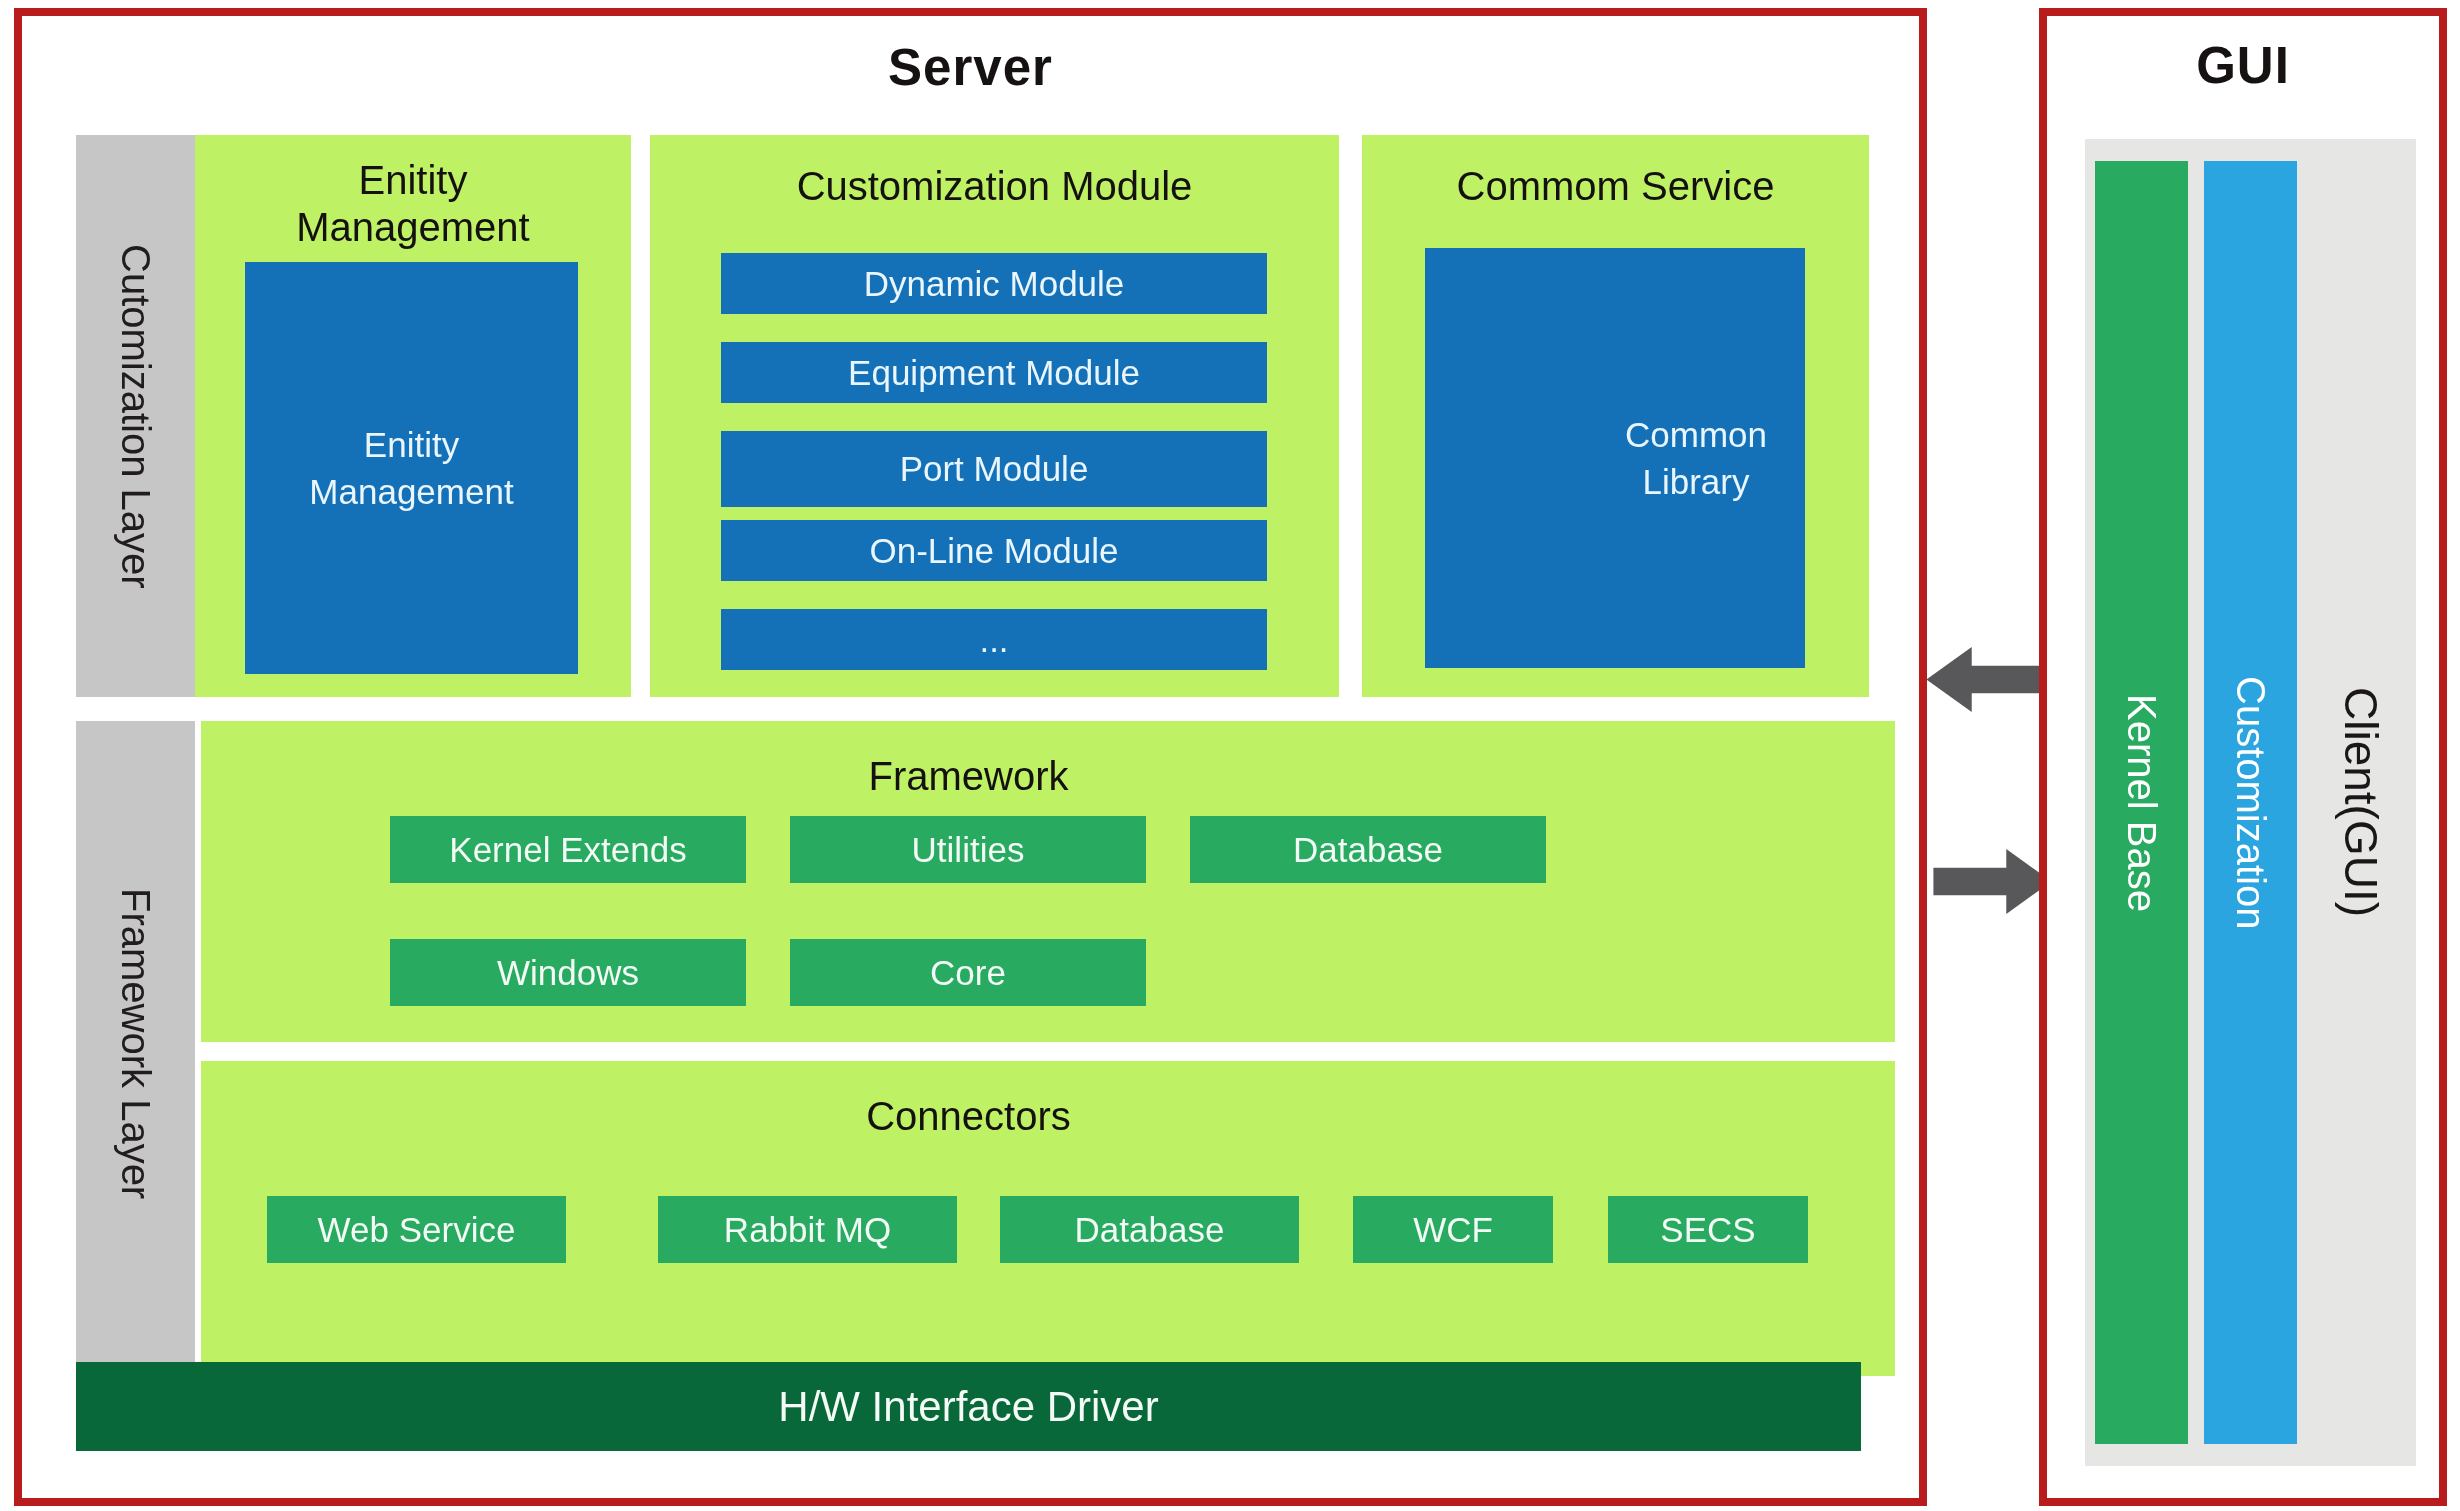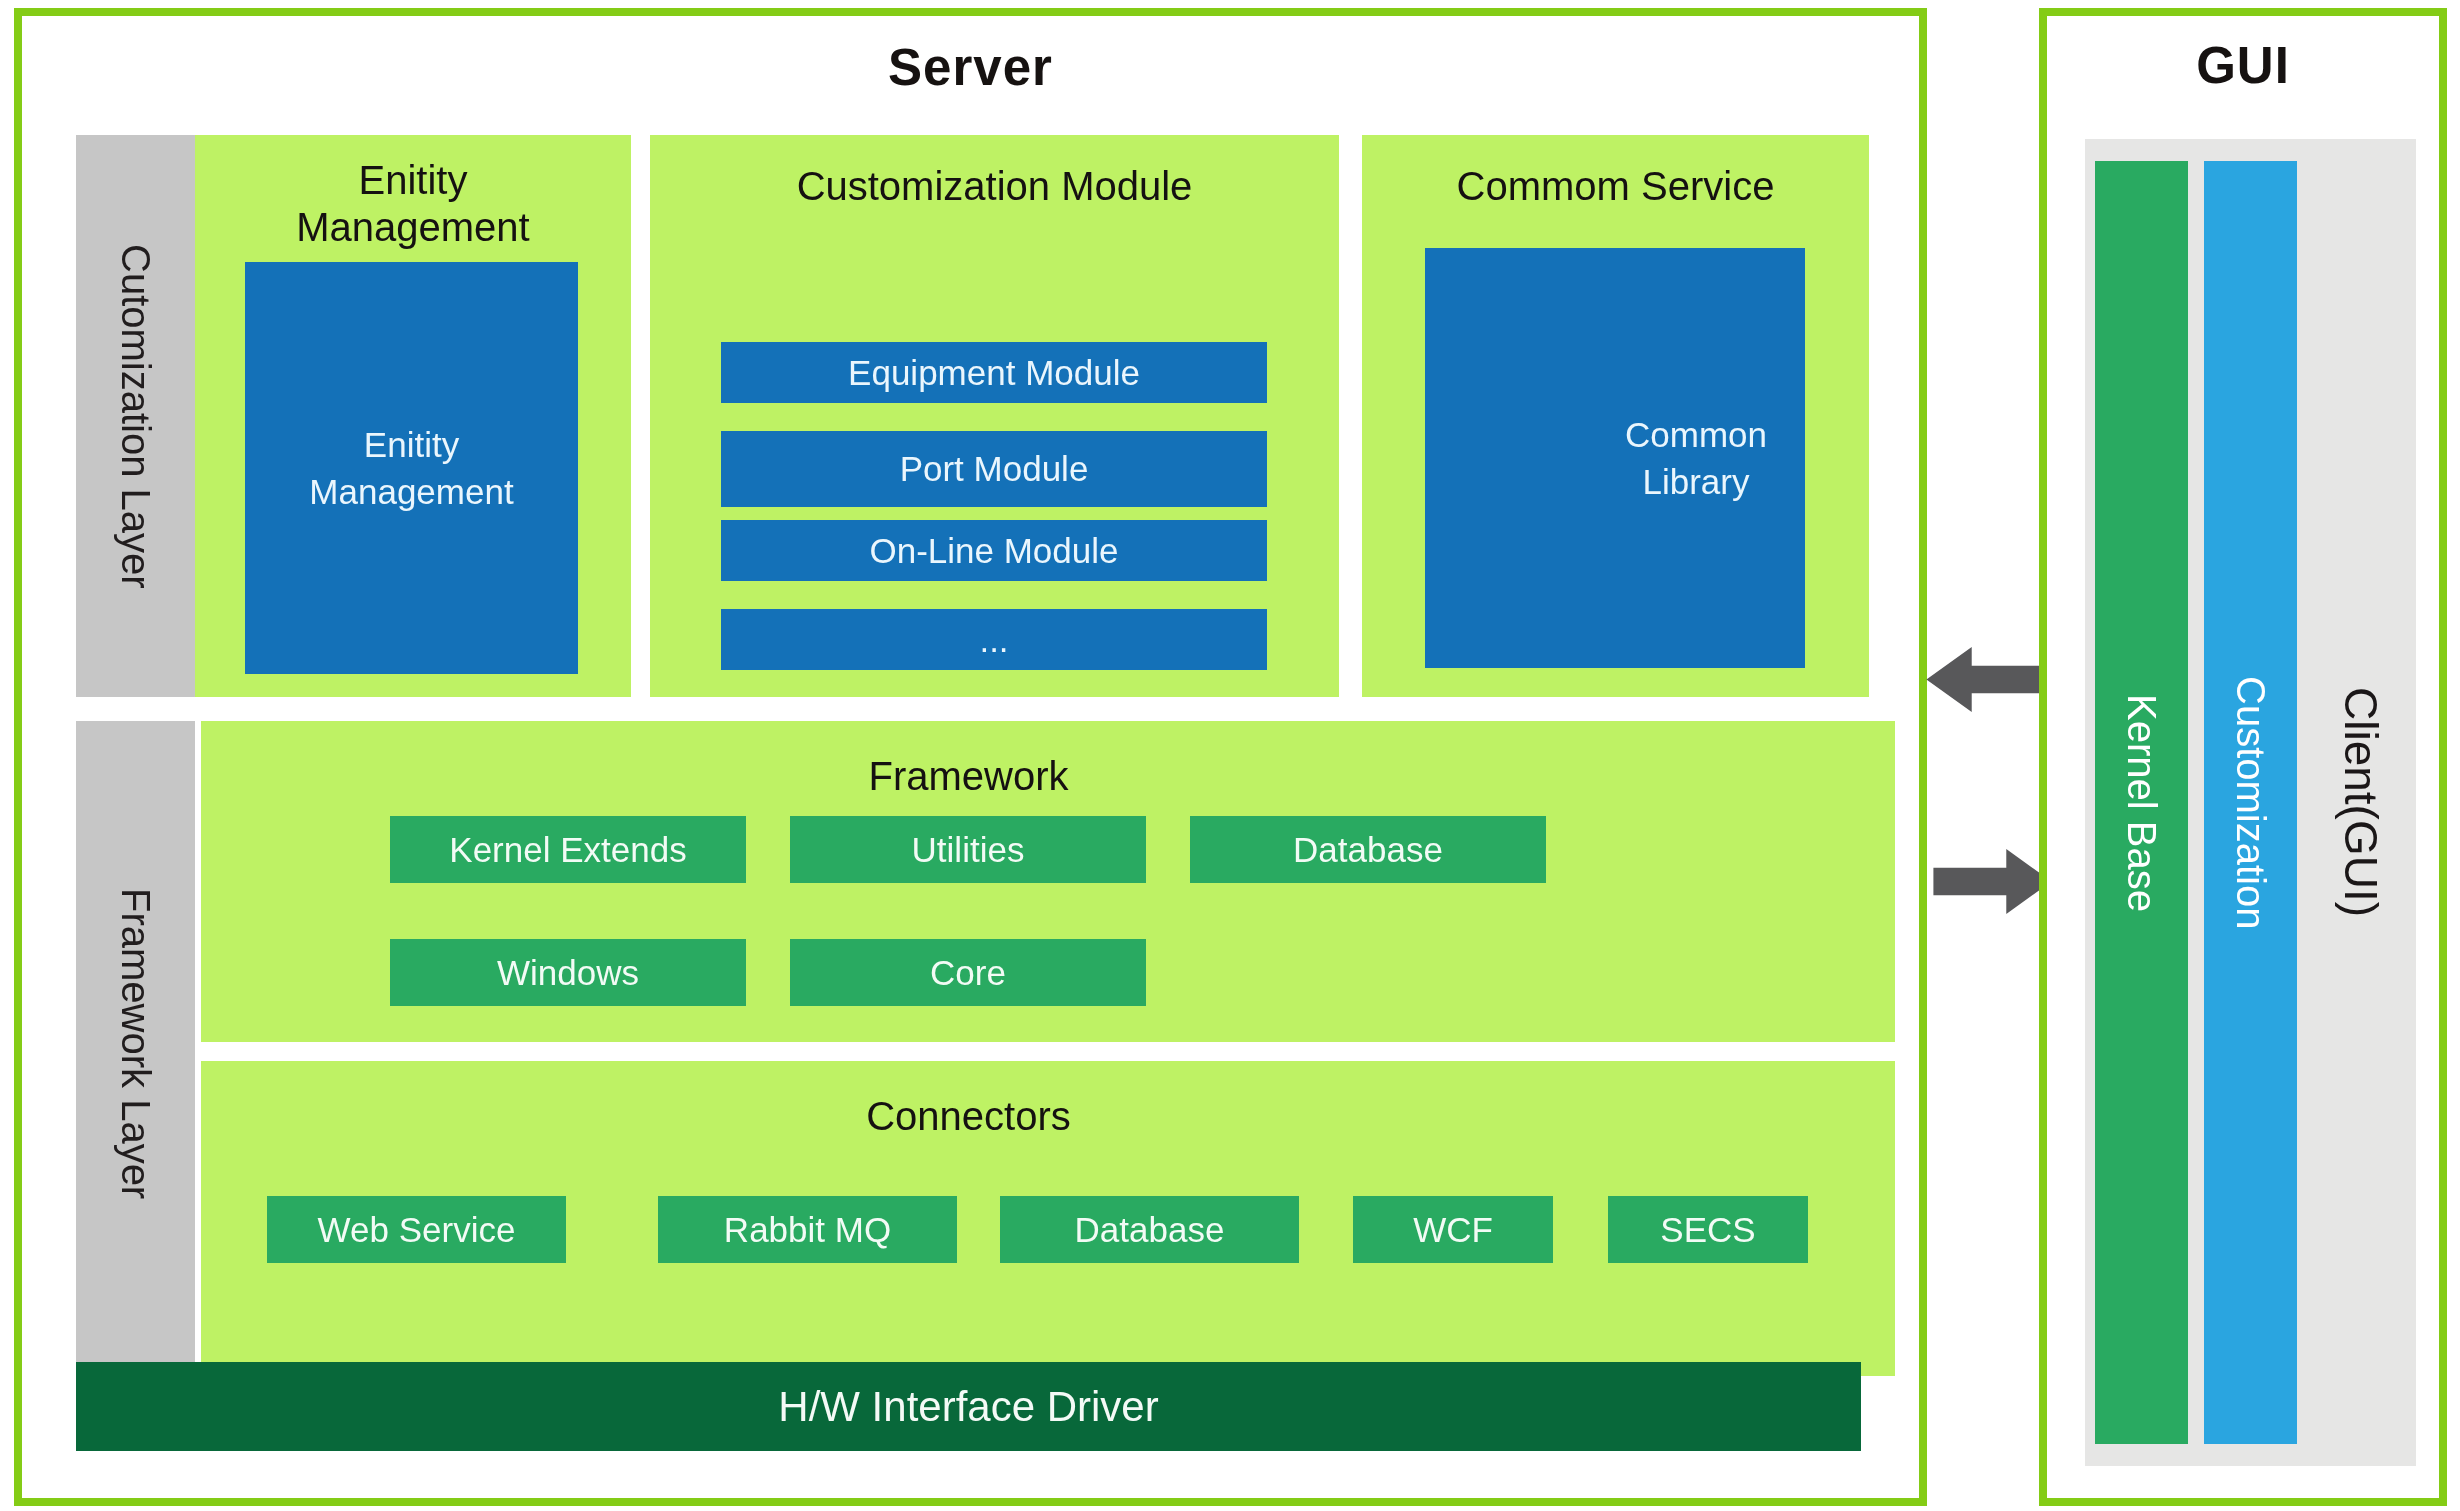--- a/index.html
+++ b/index.html
@@ -1,21 +1,21 @@
 <!DOCTYPE html>
 <html><head>
 <meta charset="utf-8">
 <style>
   html,body{margin:0;padding:0;}
   body{
     width:2460px;height:1512px;position:relative;background:#ffffff;
     font-family:"Liberation Sans","DejaVu Sans",sans-serif;color:#1c1c1c;
     overflow:hidden;
   }
-  .panel{position:absolute;background:#ffffff;border:8px solid #84cc16;box-sizing:content-box;}
+  .panel{position:absolute;background:#ffffff;border:8px solid #b91c1c;box-sizing:content-box;}
   .big-title{position:absolute;left:0;width:100%;text-align:center;font-size:51px;font-weight:bold;color:#161211;letter-spacing:1px;}
   .section{position:absolute;background:#bef264;}
   .section-heading{position:absolute;width:100%;text-align:center;font-size:40px;color:#151111;line-height:1.18;}
   .vbar{position:absolute;background:#c6c6c6;display:flex;align-items:center;justify-content:center;}
   .vtext{writing-mode:vertical-rl;text-orientation:mixed;font-size:40px;color:#211d1e;white-space:nowrap;}
   .bluebox{position:absolute;background:#1471b8;display:flex;align-items:center;justify-content:center;text-align:center;color:#eaf6fd;font-size:35px;line-height:1.35;}
   .bluebar{position:absolute;background:#1471b8;display:flex;align-items:center;justify-content:center;color:#eaf6fd;font-size:35px;}
   .greenbox{position:absolute;background:#29aa61;display:flex;align-items:center;justify-content:center;color:#f2fbf5;font-size:35px;}
   .hwbar{position:absolute;background:#08683a;display:flex;align-items:center;justify-content:center;color:#f4faf6;font-size:42px;}
   .gui-panel-bg{position:absolute;background:#e6e6e5;}
@@ -40,20 +40,21 @@
     <div class="section-heading" style="top:22px;left:0;">
       <div style="width:317px;margin:0 auto;">Enitity Management</div>
     </div>
     <div class="bluebox" style="left:50px;top:127px;width:333px;height:412px;">
       <div style="width:248px;">Enitity Management</div>
     </div>
   </div>
 
   <div class="section" style="left:628px;top:119px;width:689px;height:562px;">
     <div class="section-heading" style="top:28px;left:0;">Customization Module</div>
+    <div class="bluebar" style="left:71px;top:118px;width:546px;height:61px;">Dynamic Module</div>
     <div class="bluebar" style="left:71px;top:207px;width:546px;height:61px;">Equipment Module</div>
     <div class="bluebar" style="left:71px;top:296px;width:546px;height:76px;">Port Module</div>
     <div class="bluebar" style="left:71px;top:385px;width:546px;height:61px;">On-Line Module</div>
     <div class="bluebar" style="left:71px;top:474px;width:546px;height:61px;">...</div>
   </div>
 
   <div class="section" style="left:1340px;top:119px;width:507px;height:562px;">
     <div class="section-heading" style="top:28px;left:0;">Commom Service</div>
     <div class="bluebox" style="left:63px;top:113px;width:380px;height:420px;justify-content:flex-end;">
       <div style="width:218px;">Common Library</div>

